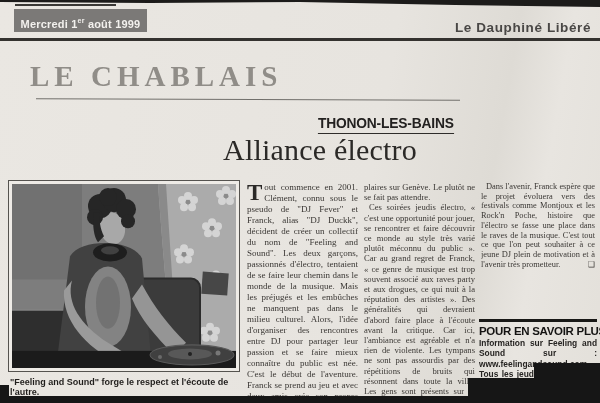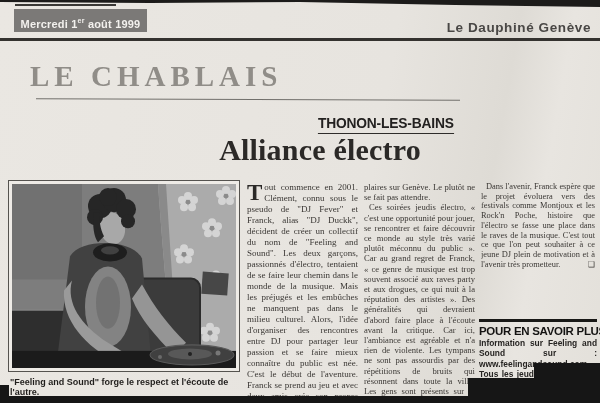--- a/index.html
+++ b/index.html
@@ -28,21 +28,21 @@
   }
   .section-rule{position:absolute;left:36px;top:99px;width:424px;height:1px;background:#716f6b;transform:rotate(.2deg);}
   .kicker-wrap{position:absolute;left:180px;top:114px;width:280px;text-align:right;}
   .kicker{
     display:inline-block;font-family:"Liberation Sans",sans-serif;font-size:15px;font-weight:bold;
     color:#232120;letter-spacing:-.2px;transform:scaleX(.92);
     border-bottom:1.5px solid #2e2c2a;padding-bottom:2px;
   }
   .headline{
     position:absolute;left:165px;top:133px;width:310px;margin:0;text-align:center;
-    font-family:"Liberation Serif",serif;font-size:30px;font-weight:700;color:#2b2927;letter-spacing:.2px;
+    font-family:"Liberation Serif",serif;font-size:30px;font-weight:400;color:#2b2927;letter-spacing:.2px;
   }
   .photo{
     position:absolute;left:8px;top:180px;width:232px;height:192px;margin:0;
     background:#eeebe6;border:1px solid #55534f;padding:3px;box-sizing:border-box;
   }
   .photo svg{display:block;width:100%;height:100%;}
   .caption{
     position:absolute;left:10px;top:377px;width:232px;
     font-family:"Liberation Sans",sans-serif;font-size:9px;font-weight:bold;color:#201e1c;
   }
@@ -73,21 +73,21 @@
 <div class="scan">
 
   <svg class="torn-top" viewBox="0 0 600 8" preserveAspectRatio="none">
     <polygon points="0,0 600,0 600,7 455,5 300,2 150,3 0,2" fill="#1c1b1a"></polygon>
   </svg>
 
   <div class="topline-left"></div>
 
   <div class="date-box"><span>Mercredi 1</span><sup>er</sup><span> août 1999</span></div>
 
-  <div class="masthead">Le Dauphiné Genève</div>
+  <div class="masthead">Le Dauphiné Libéré</div>
 
   <div class="header-rule"></div>
 
   <div class="section-title">LE CHABLAIS</div>
   <div class="section-rule"></div>
 
   <div class="kicker-wrap">
     <span class="kicker">THONON-LES-BAINS</span>
   </div>
 

